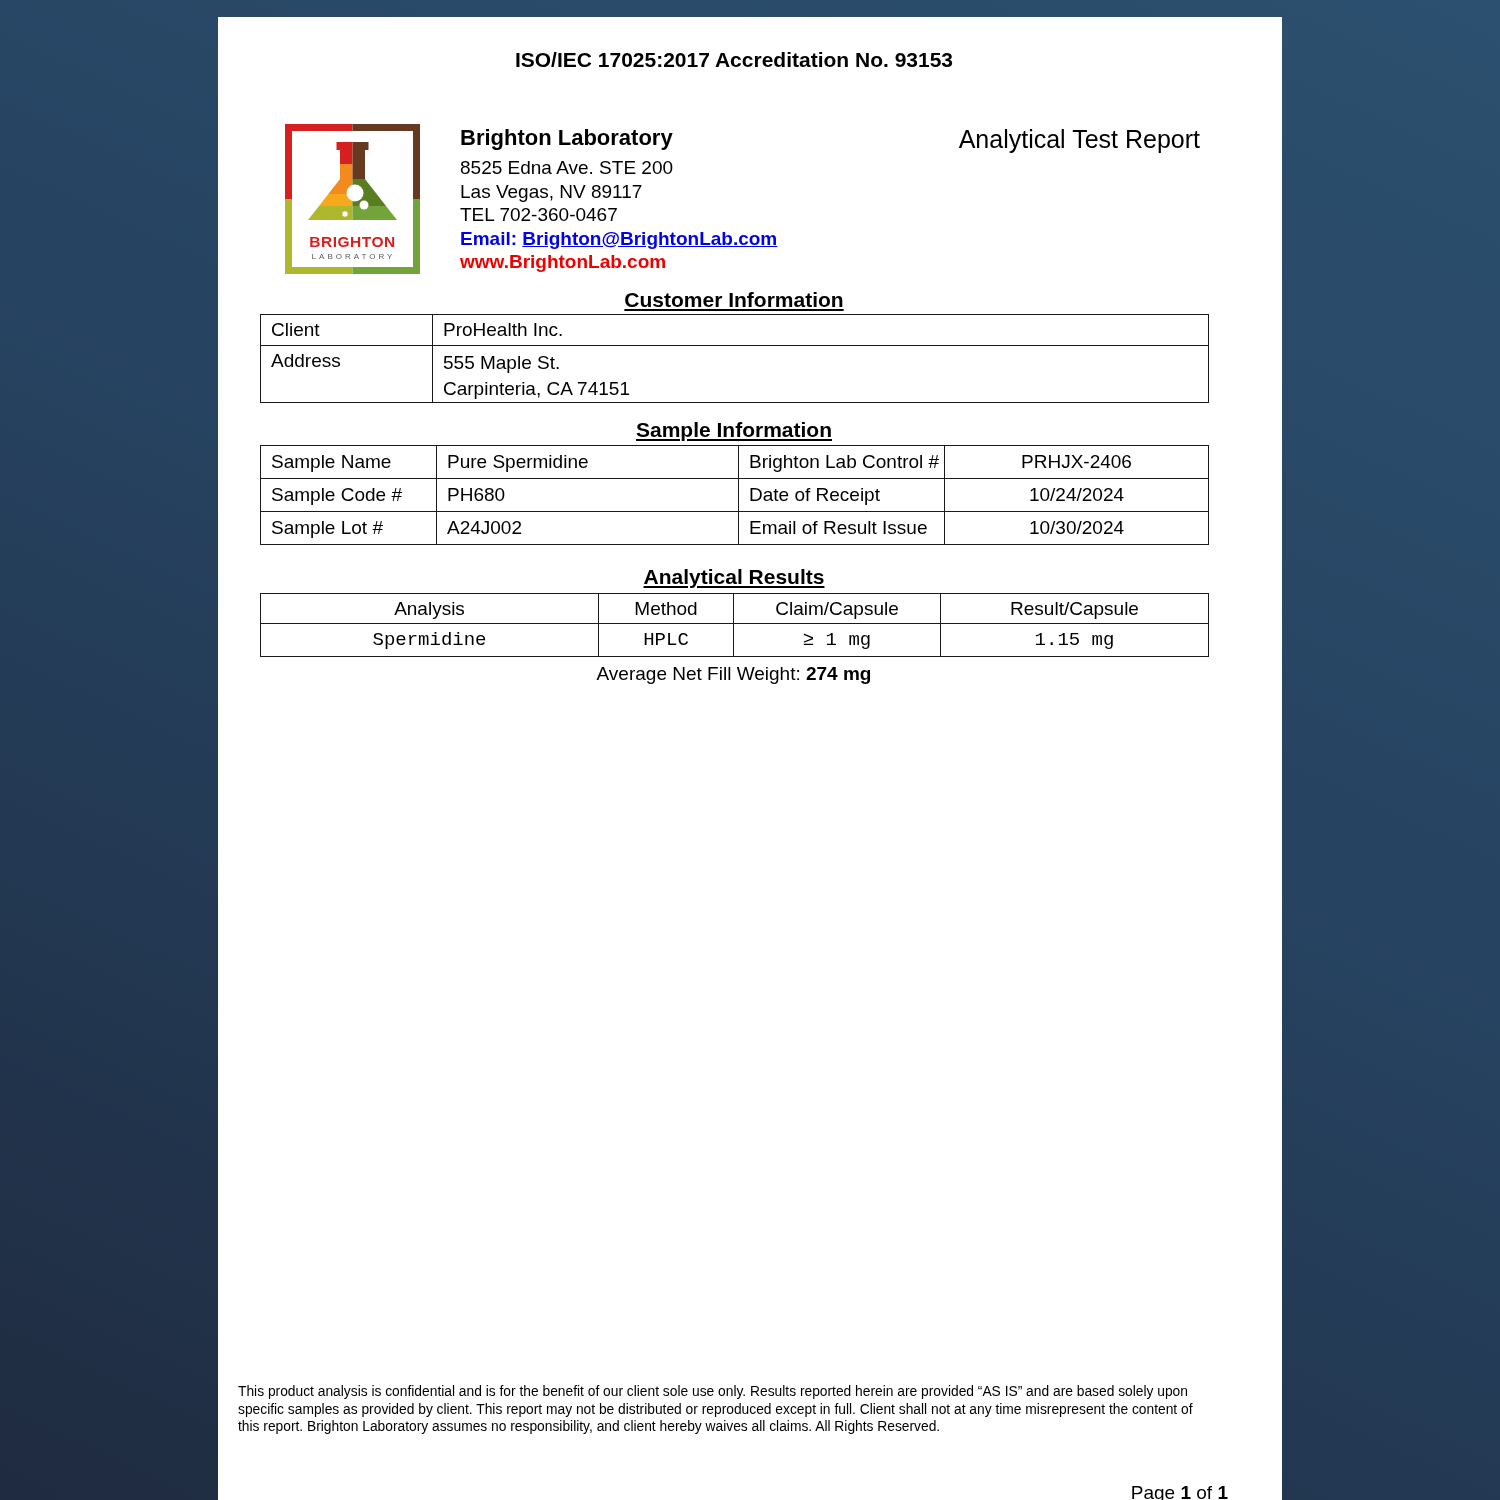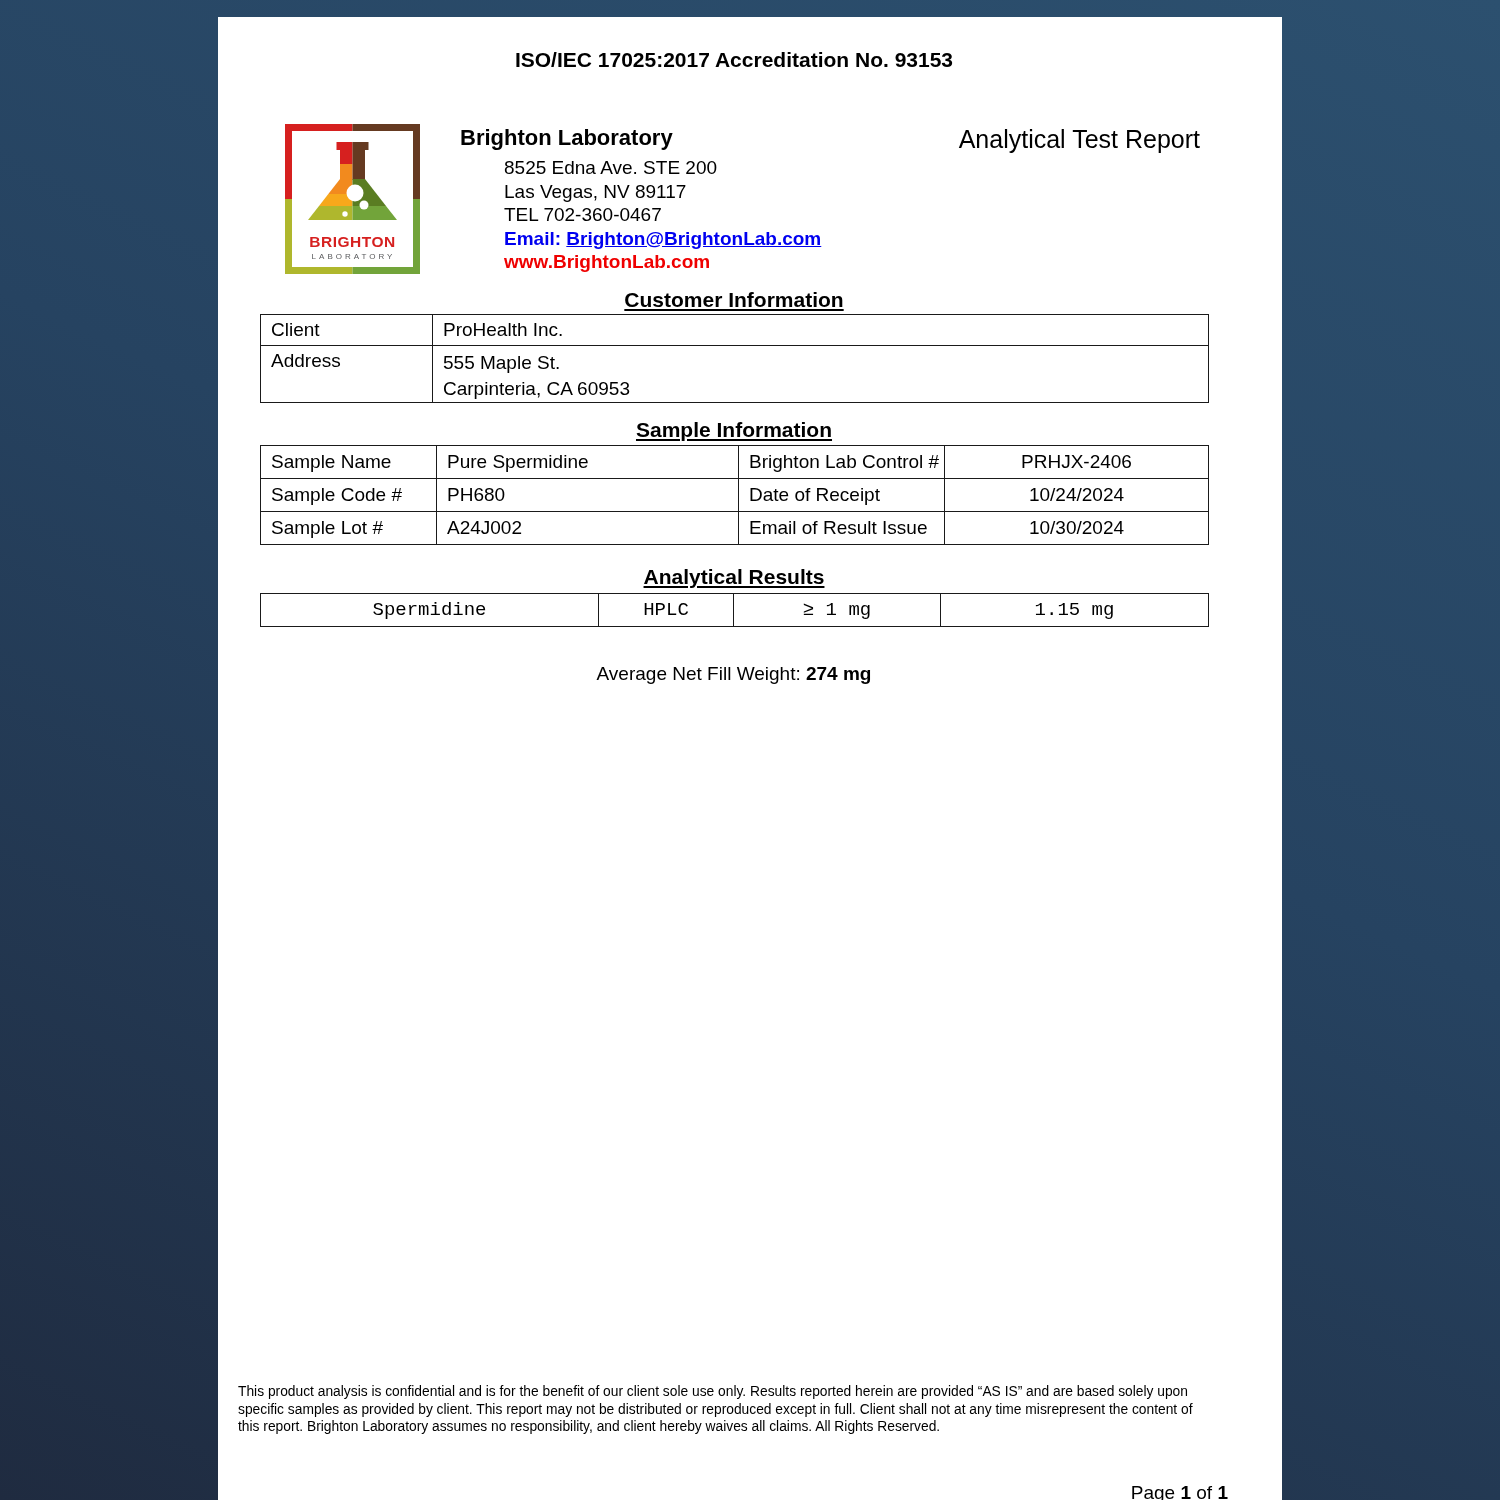--- a/index.html
+++ b/index.html
@@ -17,21 +17,21 @@
 
   .iso-header {
     position:absolute; left:42px; top:31px; width:948px;
     text-align:center; font-size:21px; font-weight:bold;
   }
 
   .logo-svg { position:absolute; left:67px; top:107px; width:135px; height:150px; }
 
   .lab-info { position:absolute; left:242px; top:108px; }
   .lab-name { font-size:22px; font-weight:bold; margin-bottom:5px; }
-  .lab-line { font-size:19px; line-height:23.5px;margin-left:44px; }
+  .lab-line { font-size:19px; line-height:23.5px; }
   .lab-line.email-line { font-weight:bold; color:#0000f0; }
   .lab-line.email-line a { color:#0000f0; text-decoration:underline; }
   .lab-line.web-line { font-weight:bold; color:#ef0000; }
 
   .report-title { position:absolute; top:108px; right:82px; font-size:25px; font-weight:normal; }
 
   .section-heading {
     position:absolute; left:42px; width:948px; text-align:center;
     font-size:21px; font-weight:bold; text-decoration:underline;
   }
@@ -139,21 +139,21 @@
         </colgroup>
       <tbody>
           <tr class="r1">
         <td>Client</td>
         <td class="b">ProHealth Inc.</td>
       </tr>
       <tr class="r2">
         <td style="vertical-align:top; padding-top:4px;">Address</td>
         <td class="addr-val">
           <div>555 Maple St.</div>
-          <div>Carpinteria, CA 60953</div>
+          <div>Carpinteria, CA 74151</div>
         </td>
       </tr>
     </tbody>
       </table>
 
     <div class="section-heading" id="h-sample">Sample Information</div>
     <table class="tbl" id="tbl-sample">
       <colgroup>
           <col style="width:176px">
           <col style="width:302px">
@@ -184,20 +184,26 @@
 
     <div class="section-heading" id="h-results">Analytical Results</div>
     <table class="tbl" id="tbl-results">
       <colgroup>
           <col style="width:338px">
           <col style="width:135px">
           <col style="width:207px">
           <col style="width:268px">
         </colgroup>
       <tbody>
+          <tr class="hdr">
+        <td>Analysis</td>
+        <td>Method</td>
+        <td>Claim/Capsule</td>
+        <td class="b">Result/Capsule</td>
+      </tr>
       <tr class="dat">
         <td class="b">Spermidine</td>
         <td>HPLC</td>
         <td>≥ 1 mg</td>
         <td class="b">1.15 mg</td>
       </tr>
     </tbody>
       </table>
 
     <div class="avg-line"><span>Average Net Fill Weight: </span><span class="b">274 mg</span></div>

